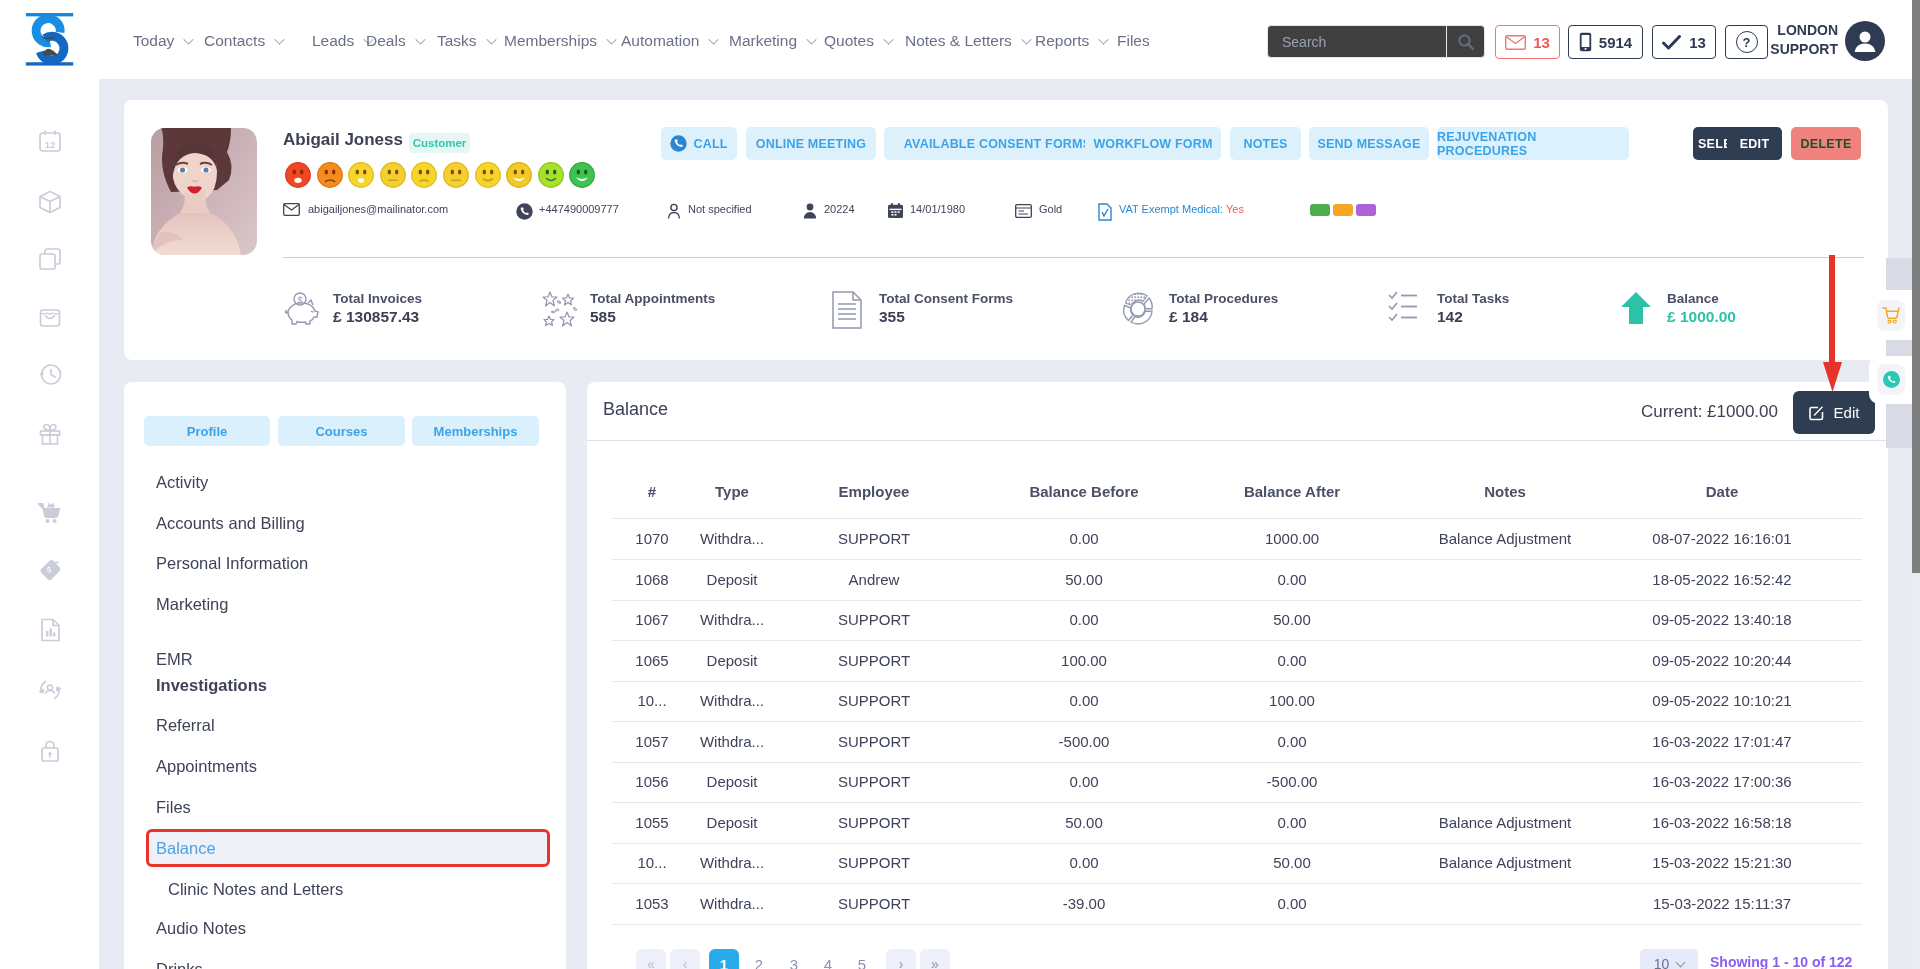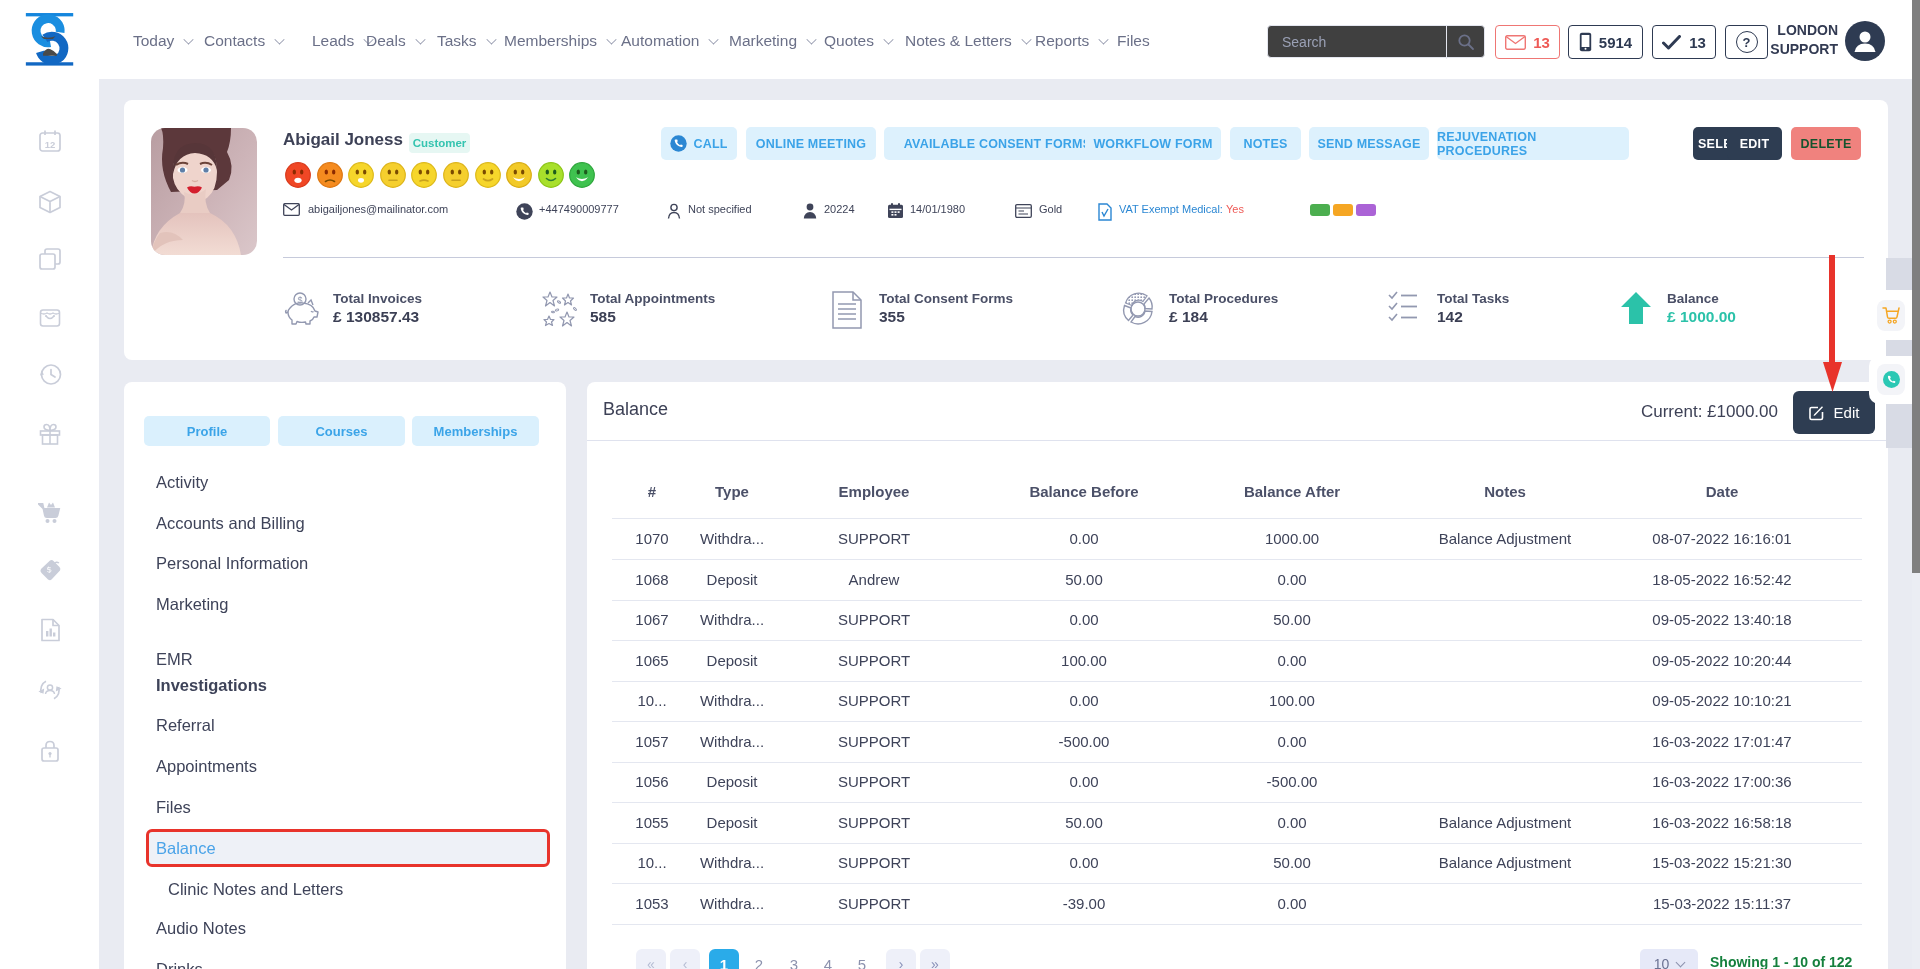--- a/index.html
+++ b/index.html
@@ -501,21 +501,21 @@
       <div class="pagebtn" style="left:49px;top:567px">«</div>
       <div class="pagebtn" style="left:83px;top:567px">‹</div>
       <div class="pagenum" style="left:122px;top:567px;background:#2aabe9;color:#fff;border-radius:6px;font-weight:bold">1</div>
       <div class="pagenum" style="left:157px;top:567px">2</div>
       <div class="pagenum" style="left:192px;top:567px">3</div>
       <div class="pagenum" style="left:226px;top:567px">4</div>
       <div class="pagenum" style="left:260px;top:567px">5</div>
       <div class="pagebtn" style="left:299px;top:567px;color:#8890b8">›</div>
       <div class="pagebtn" style="left:333px;top:567px;color:#8890b8">»</div>
       <div class="abs" style="left:1053px;top:567px;width:58px;height:30px;background:#e6e9f8;border-radius:5px;color:#6a7192;font-size:14px;display:flex;align-items:center;justify-content:center;gap:8px">10 <span style="display:inline-block;width:7px;height:7px;border-right:1.6px solid #8c92ae;border-bottom:1.6px solid #8c92ae;transform:rotate(45deg);margin-bottom:3px"></span></div>
-      <div class="abs" style="left:1123px;top:572px;color:#15803d;font-size:14px;font-weight:bold;white-space:nowrap">Showing 1 - 10 of 122</div>
+      <div class="abs" style="left:1123px;top:572px;color:#8b5cf6;font-size:14px;font-weight:bold;white-space:nowrap">Showing 1 - 10 of 122</div>
     </div>
 </div>
 
 <div class="abs" style="left:1886px;top:258px;width:28px;height:190px;background:#d8dbe5"></div>
 <div class="abs" style="left:1869px;top:290px;width:51px;height:50px;background:#fff;border-radius:10px 0 0 10px"></div>
 <div class="abs" style="left:1877px;top:300px;width:28px;height:31px;background:#f3f4f8;border-radius:8px;display:flex;align-items:center;justify-content:center">
   <svg width="19" height="19" viewBox="0 0 19 19">
       <path d="M1 2 H4 L5.5 11 Q5.7 12.3 7 12.3 H13.5 Q14.8 12.3 15 11 L16.3 5.2 M16.3 5.2 H5 M16.3 5.2 L17 2" fill="none" stroke="#f5a623" stroke-width="1.5" stroke-linecap="round" stroke-linejoin="round"></path>
       <circle cx="7.6" cy="15.6" r="1.5" fill="none" stroke="#f5a623" stroke-width="1.3"></circle>
       <circle cx="12.8" cy="15.6" r="1.5" fill="none" stroke="#f5a623" stroke-width="1.3"></circle>

